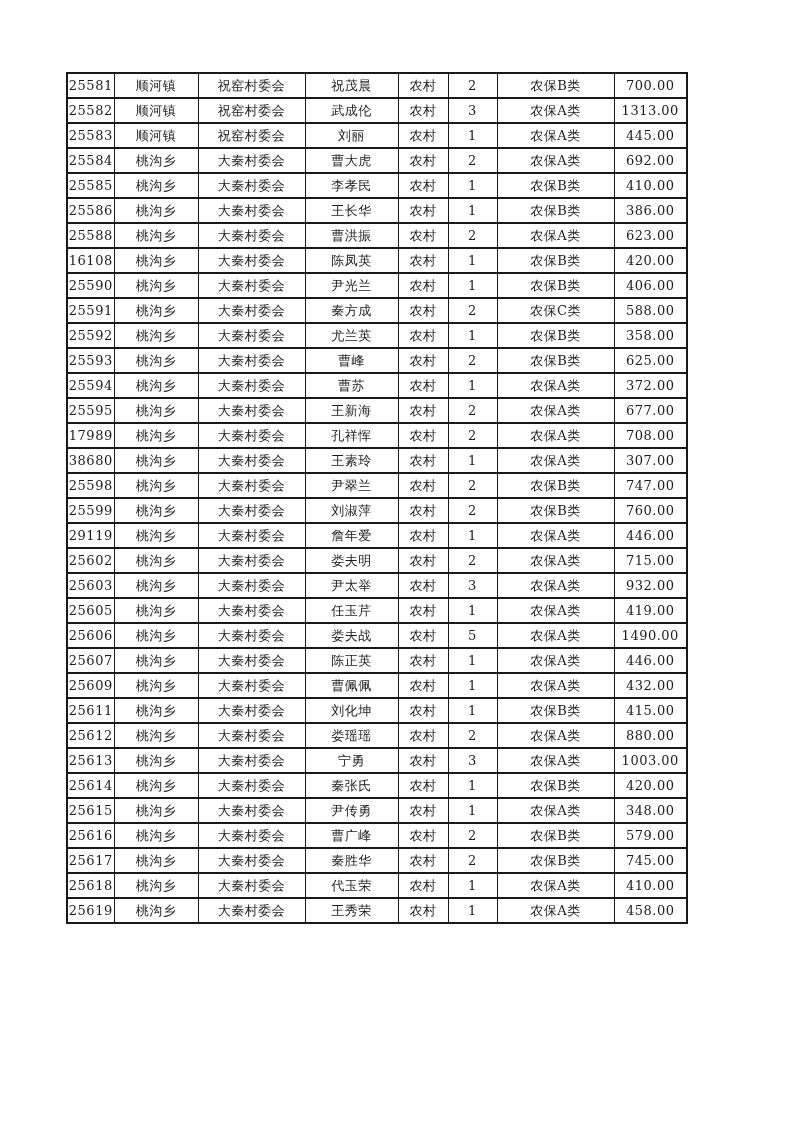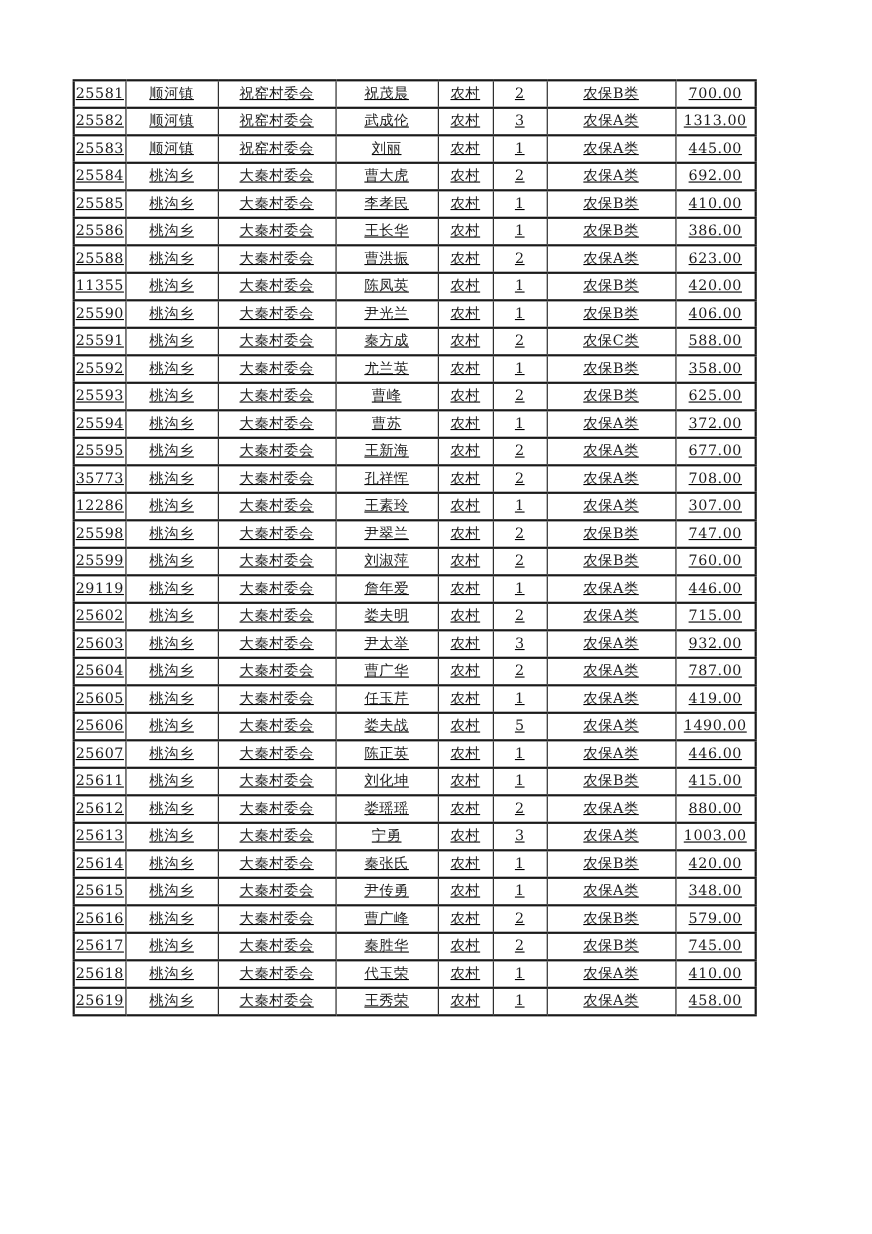--- a/index.html
+++ b/index.html
@@ -22,21 +22,20 @@
     background: #ffffff;
   }
   table.records {
     position: absolute;
     left: 66px;
     top: 72px;
     width: 620px;
     border-collapse: collapse;
     table-layout: fixed;
     border: 2px solid #191919;
-    text-decoration: underline;
   }
   table.records td {
     border-left: 1px solid #191919;
     border-right: 1px solid #191919;
     border-top: 2px solid #191919;
     border-bottom: 2px solid #191919;
     height: 23px;
     padding: 0;
     text-align: center;
     vertical-align: middle;
@@ -137,21 +136,21 @@
           <td>25588</td>
           <td>桃沟乡</td>
           <td>大秦村委会</td>
           <td>曹洪振</td>
           <td>农村</td>
           <td>2</td>
           <td>农保A类</td>
           <td>623.00</td>
         </tr>
         <tr>
-          <td>11355</td>
+          <td>16108</td>
           <td>桃沟乡</td>
           <td>大秦村委会</td>
           <td>陈凤英</td>
           <td>农村</td>
           <td>1</td>
           <td>农保B类</td>
           <td>420.00</td>
         </tr>
         <tr>
           <td>25590</td>
@@ -207,31 +206,31 @@
           <td>25595</td>
           <td>桃沟乡</td>
           <td>大秦村委会</td>
           <td>王新海</td>
           <td>农村</td>
           <td>2</td>
           <td>农保A类</td>
           <td>677.00</td>
         </tr>
         <tr>
-          <td>35773</td>
+          <td>17989</td>
           <td>桃沟乡</td>
           <td>大秦村委会</td>
           <td>孔祥恽</td>
           <td>农村</td>
           <td>2</td>
           <td>农保A类</td>
           <td>708.00</td>
         </tr>
         <tr>
-          <td>12286</td>
+          <td>38680</td>
           <td>桃沟乡</td>
           <td>大秦村委会</td>
           <td>王素玲</td>
           <td>农村</td>
           <td>1</td>
           <td>农保A类</td>
           <td>307.00</td>
         </tr>
         <tr>
           <td>25598</td>
@@ -277,30 +276,20 @@
           <td>25603</td>
           <td>桃沟乡</td>
           <td>大秦村委会</td>
           <td>尹太举</td>
           <td>农村</td>
           <td>3</td>
           <td>农保A类</td>
           <td>932.00</td>
         </tr>
         <tr>
-          <td>25604</td>
-          <td>桃沟乡</td>
-          <td>大秦村委会</td>
-          <td>曹广华</td>
-          <td>农村</td>
-          <td>2</td>
-          <td>农保A类</td>
-          <td>787.00</td>
-        </tr>
-        <tr>
           <td>25605</td>
           <td>桃沟乡</td>
           <td>大秦村委会</td>
           <td>任玉芹</td>
           <td>农村</td>
           <td>1</td>
           <td>农保A类</td>
           <td>419.00</td>
         </tr>
         <tr>
@@ -315,20 +304,30 @@
         </tr>
         <tr>
           <td>25607</td>
           <td>桃沟乡</td>
           <td>大秦村委会</td>
           <td>陈正英</td>
           <td>农村</td>
           <td>1</td>
           <td>农保A类</td>
           <td>446.00</td>
+        </tr>
+        <tr>
+          <td>25609</td>
+          <td>桃沟乡</td>
+          <td>大秦村委会</td>
+          <td>曹佩佩</td>
+          <td>农村</td>
+          <td>1</td>
+          <td>农保A类</td>
+          <td>432.00</td>
         </tr>
         <tr>
           <td>25611</td>
           <td>桃沟乡</td>
           <td>大秦村委会</td>
           <td>刘化坤</td>
           <td>农村</td>
           <td>1</td>
           <td>农保B类</td>
           <td>415.00</td>

